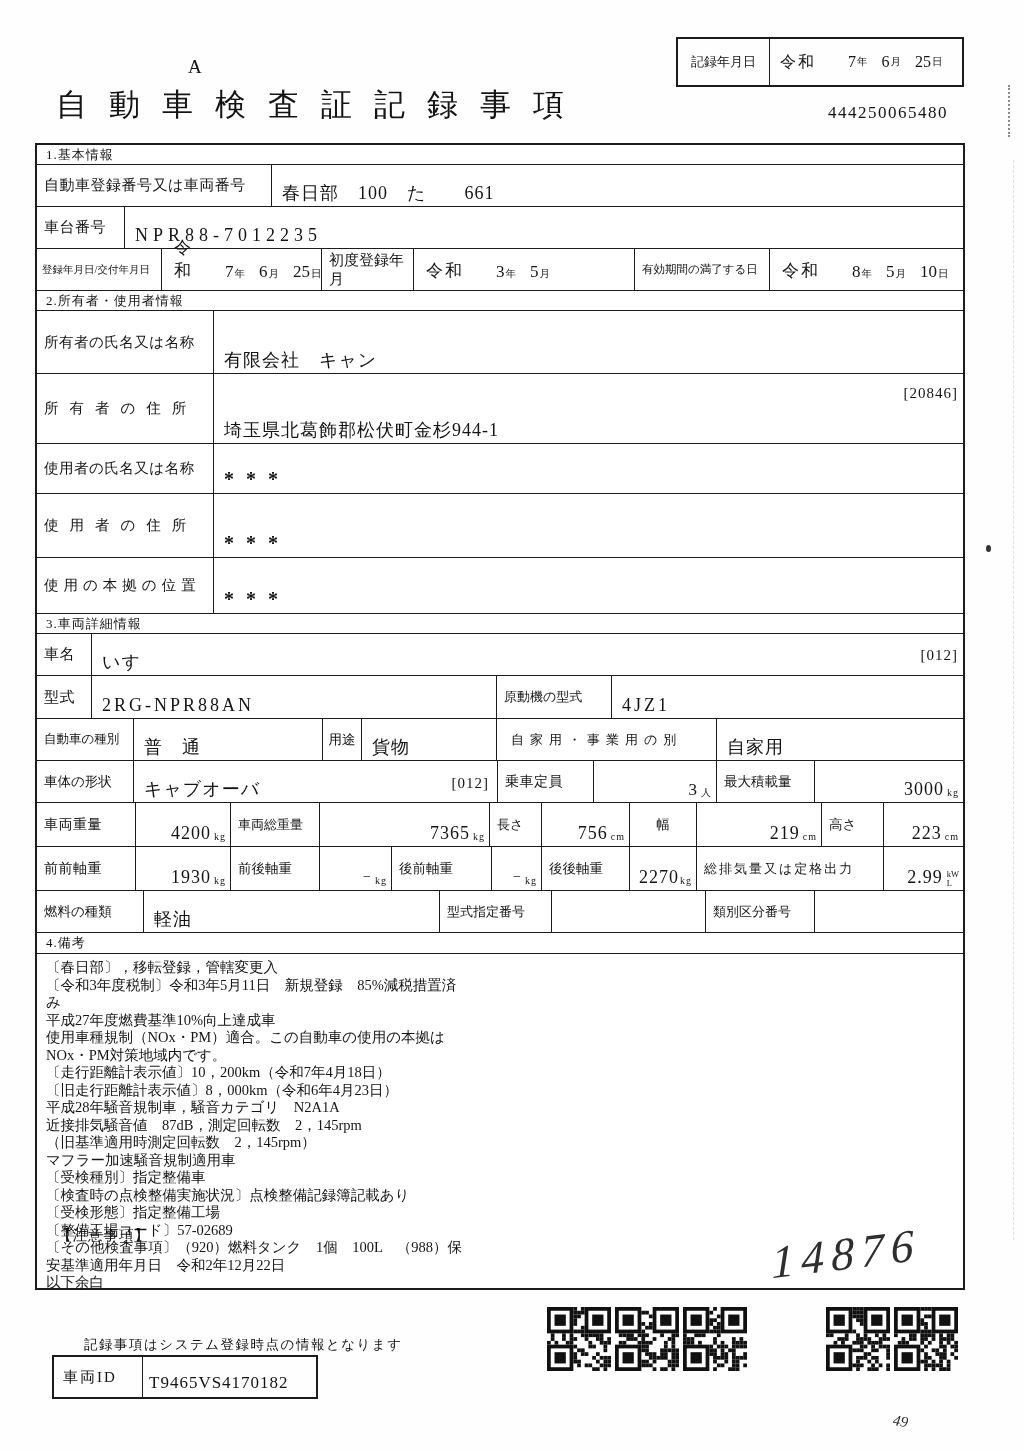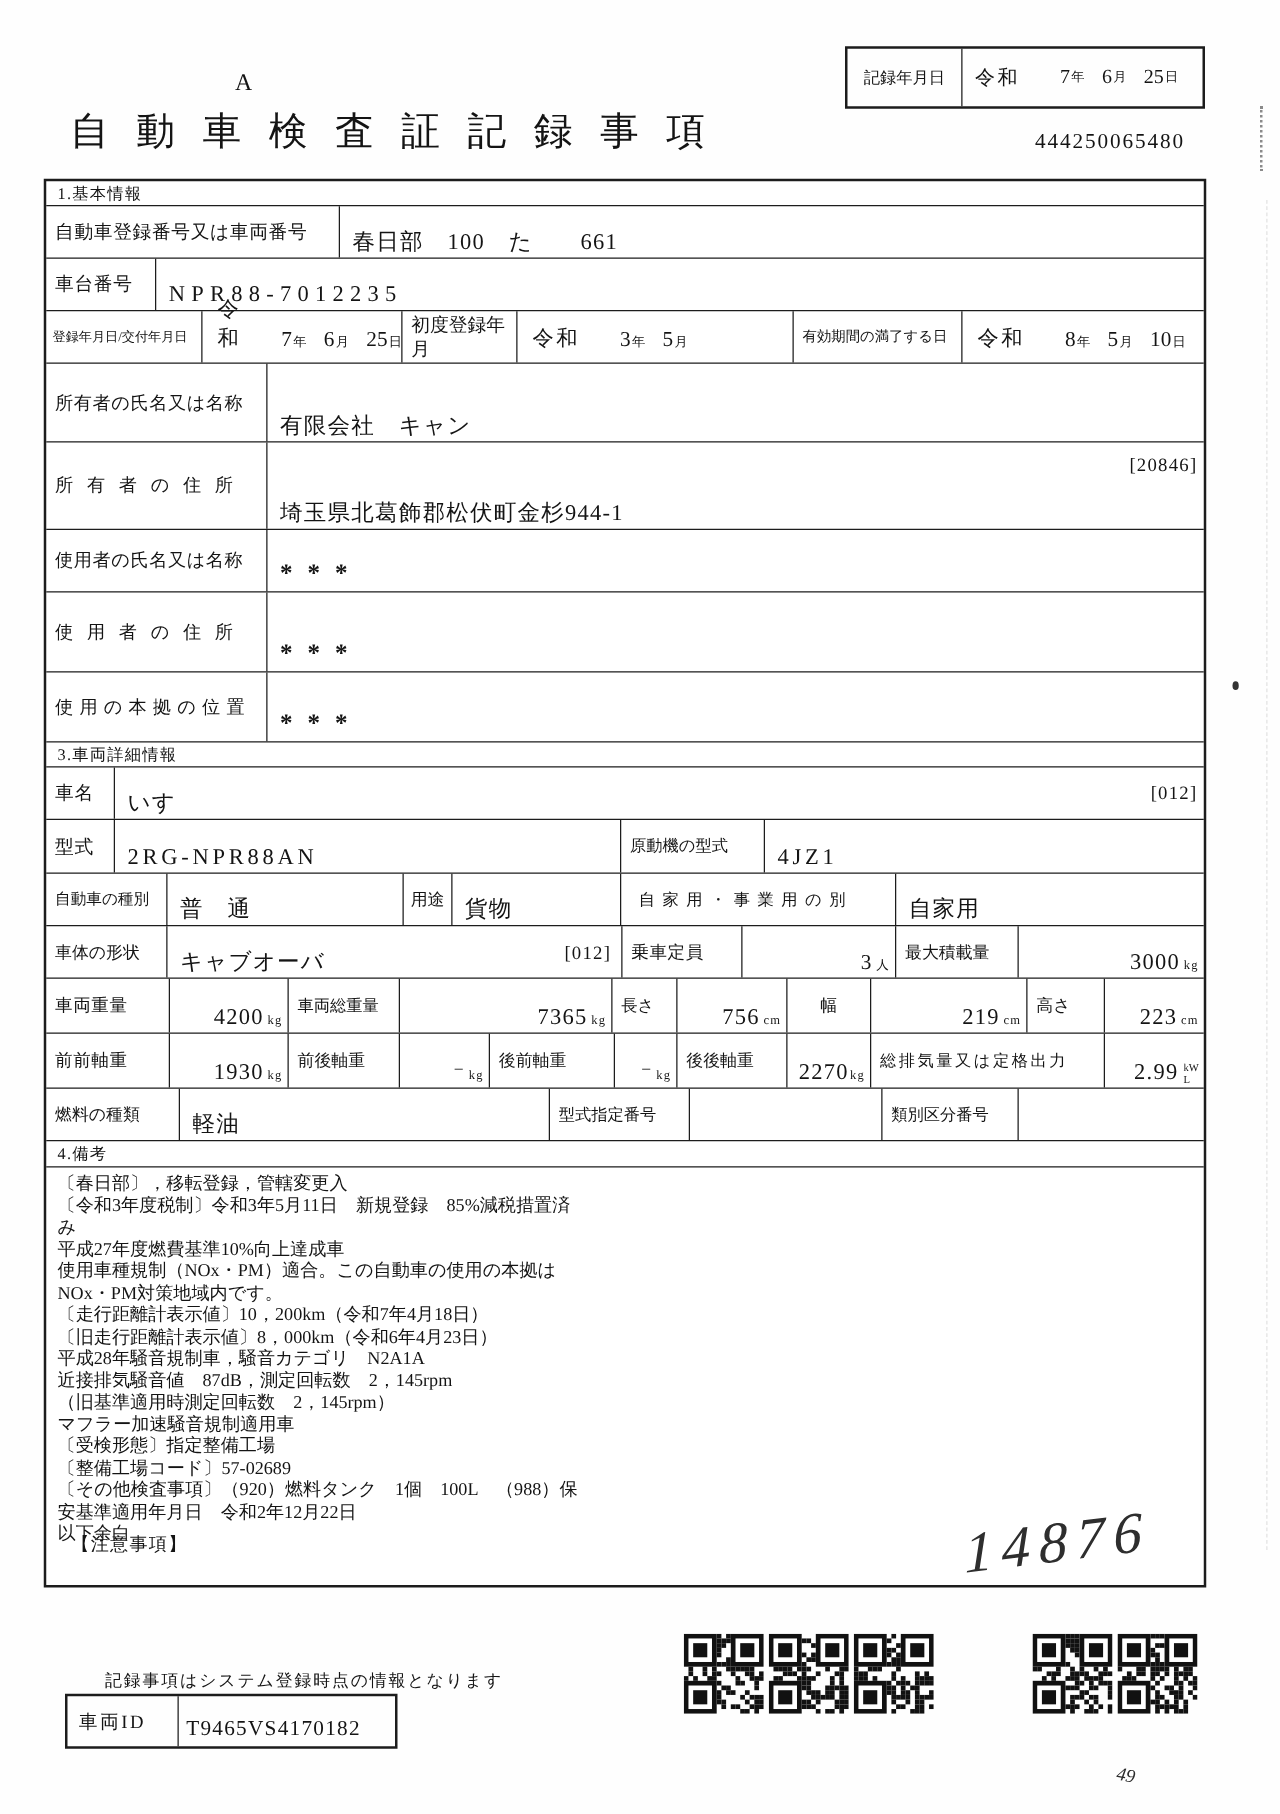--- a/index.html
+++ b/index.html
@@ -125,20 +125,21 @@
         <span class="de">令和</span>
         <span class="dn">8</span>
           <span class="du">年</span>
         <span class="dn">5</span>
           <span class="du">月</span>
         <span class="dn">10</span>
           <span class="du">日</span>
       </div>
     </div>
 
+    <div class="trow shead" style="height:20px">2.所有者・使用者情報</div>
 
     <div class="trow" style="height:63px">
       <div class="cell lab" style="width:177px;font-size:14.5px">所有者の氏名又は名称</div>
       <div class="cell val">有限会社　キャン</div>
     </div>
 
     <div class="trow" style="height:70px">
       <div class="cell lab spread" style="width:177px;font-size:14.5px">所有者の住所</div>
       <div class="cell val">
         <span>埼玉県北葛飾郡松伏町金杉944-1</span>
@@ -280,20 +281,22 @@
         <div class="rline">〔春日部〕，移転登録，管轄変更入</div>
         <div class="rline">〔令和3年度税制〕令和3年5月11日　新規登録　85%減税措置済み</div>
         <div class="rline">平成27年度燃費基準10%向上達成車</div>
         <div class="rline">使用車種規制（NOx・PM）適合。この自動車の使用の本拠はNOx・PM対策地域内です。</div>
         <div class="rline">〔走行距離計表示値〕10，200km（令和7年4月18日）</div>
         <div class="rline">〔旧走行距離計表示値〕8，000km（令和6年4月23日）</div>
         <div class="rline">平成28年騒音規制車，騒音カテゴリ　N2A1A</div>
         <div class="rline">近接排気騒音値　87dB，測定回転数　2，145rpm</div>
         <div class="rline">（旧基準適用時測定回転数　2，145rpm）</div>
         <div class="rline">マフラー加速騒音規制適用車</div>
+        <div class="rline">〔受検種別〕指定整備車</div>
+        <div class="rline">〔検査時の点検整備実施状況〕点検整備記録簿記載あり</div>
         <div class="rline">〔受検形態〕指定整備工場</div>
         <div class="rline">〔整備工場コード〕57-02689</div>
         <div class="rline">〔その他検査事項〕（920）燃料タンク　1個　100L　（988）保安基準適用年月日　令和2年12月22日</div>
         <div class="rline">以下余白</div>
         <div class="hand1">14876</div>
       </div>
     </div>
   </div>
 
   <div class="nh">【注意事項】</div>

